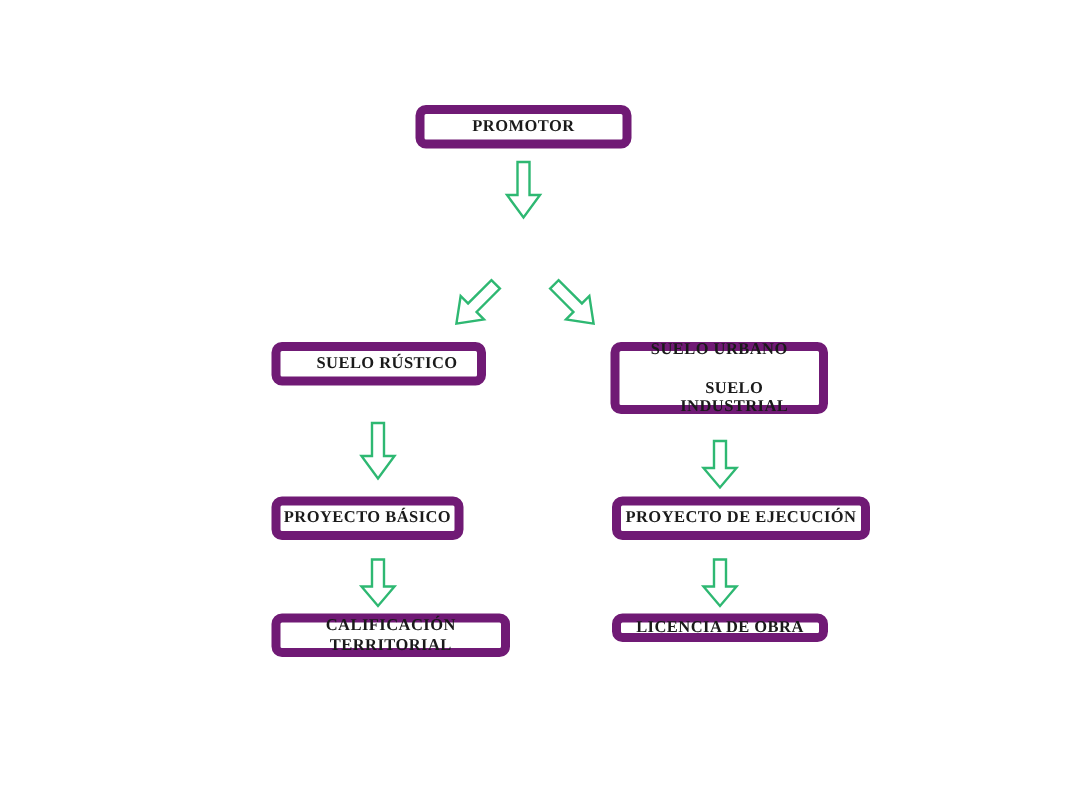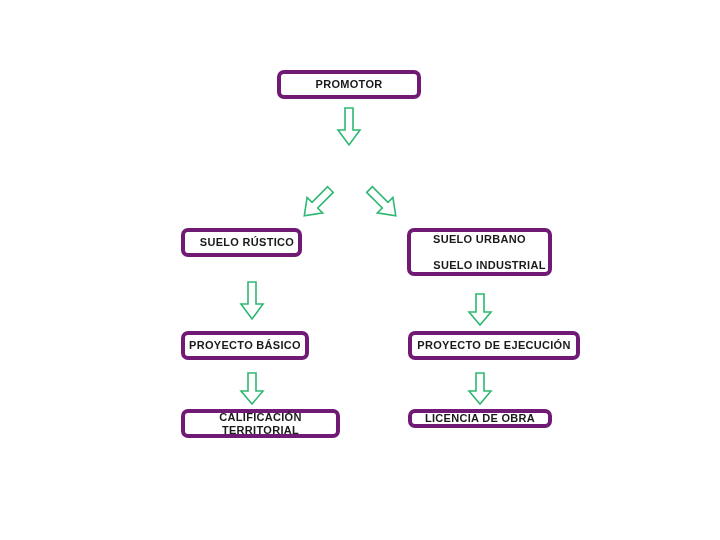--- a/index.html
+++ b/index.html
@@ -8,50 +8,51 @@
     background:#ffffff;
     font-family:"Liberation Sans", sans-serif;
     overflow:hidden;
   }
   #canvas{position:relative;width:720px;height:540px;background:#ffffff;}
 
   .node{
     position:absolute;
     box-sizing:border-box;
     background:#ffffff;
-    border:4px solid #701a75;
+    border:6px solid #701a75;
     border-radius:7px;
     display:flex;
     flex-direction:column;
     align-items:center;
     justify-content:center;
     color:#1a1a1a;
     font-weight:bold;
     font-size:11px;
     letter-spacing:.3px;
     text-align:center;
     line-height:1.1;
+    font-family:Liberation Serif, serif;
   }
   .node .line2{margin-top:14px;margin-left:20px;}
 
   
   .arrow{position:absolute;}
   .arrow svg{display:block;overflow:visible;}
 </style>
 </head>
 <body>
 
 <div id="canvas">
 
   <div class="node" style="left:277px;top:70px;width:144px;height:29px;">
     <span>PROMOTOR</span>
   </div>
 
 
-  <div class="node" style="left:181px;top:228px;width:121px;height:29px;padding-left:11px;">
+  <div class="node" style="left:181px;top:228px;width:143px;height:29px;padding-left:11px;">
     <span>SUELO RÚSTICO</span>
   </div>
 
   <div class="node" style="left:407px;top:228px;width:145px;height:48px;">
     <span>SUELO URBANO</span>
     <span class="line2">SUELO INDUSTRIAL</span>
   </div>
 
   <div class="node" style="left:181px;top:331px;width:128px;height:29px;">
     <span>PROYECTO BÁSICO</span>

